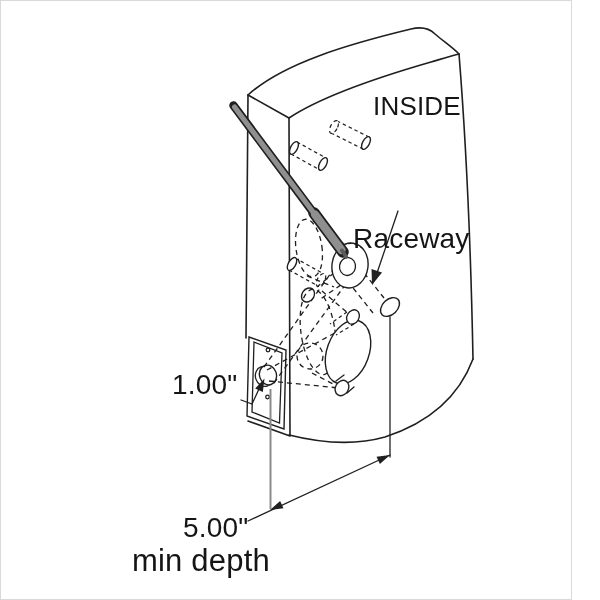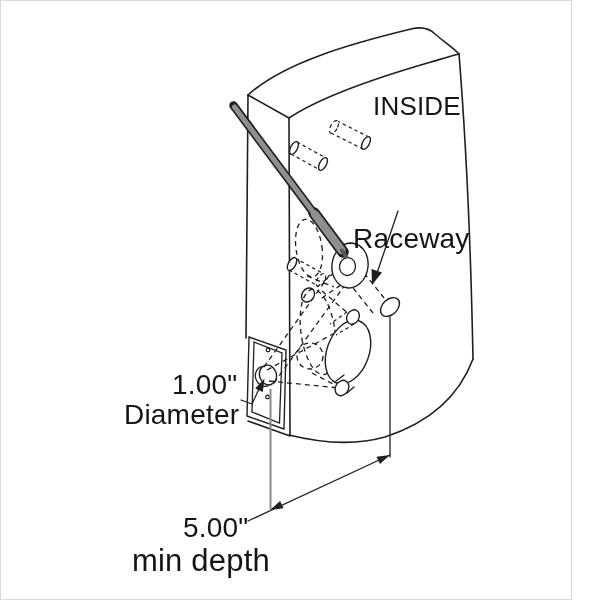--- a/index.html
+++ b/index.html
@@ -158,18 +158,17 @@
       <polygon class="blk" points="389,454 378.9,463 375.5,455.8"></polygon>
     </g>
   </svg>
 
   <div class="lbl" style="left:372px;top:92px;font-size:26px;">INSIDE</div>
 
   <div class="lbl" style="left:352px;top:183px;font-size:28px;margin-top:41px;">Raceway</div>
 
   <div class="lbl" style="left:171px;top:370px;font-size:28px;">1.00"</div>
 
-  <div class="lbl" style="left:123px;top:400px;font-size:28px;">Diameter</div>
 
   <div class="lbl" style="left:182px;top:513px;font-size:28px;">5.00"</div>
 
   <div class="lbl" style="left:131px;top:544px;font-size:31px;">min depth</div>
 </div>
 
 </body></html>

